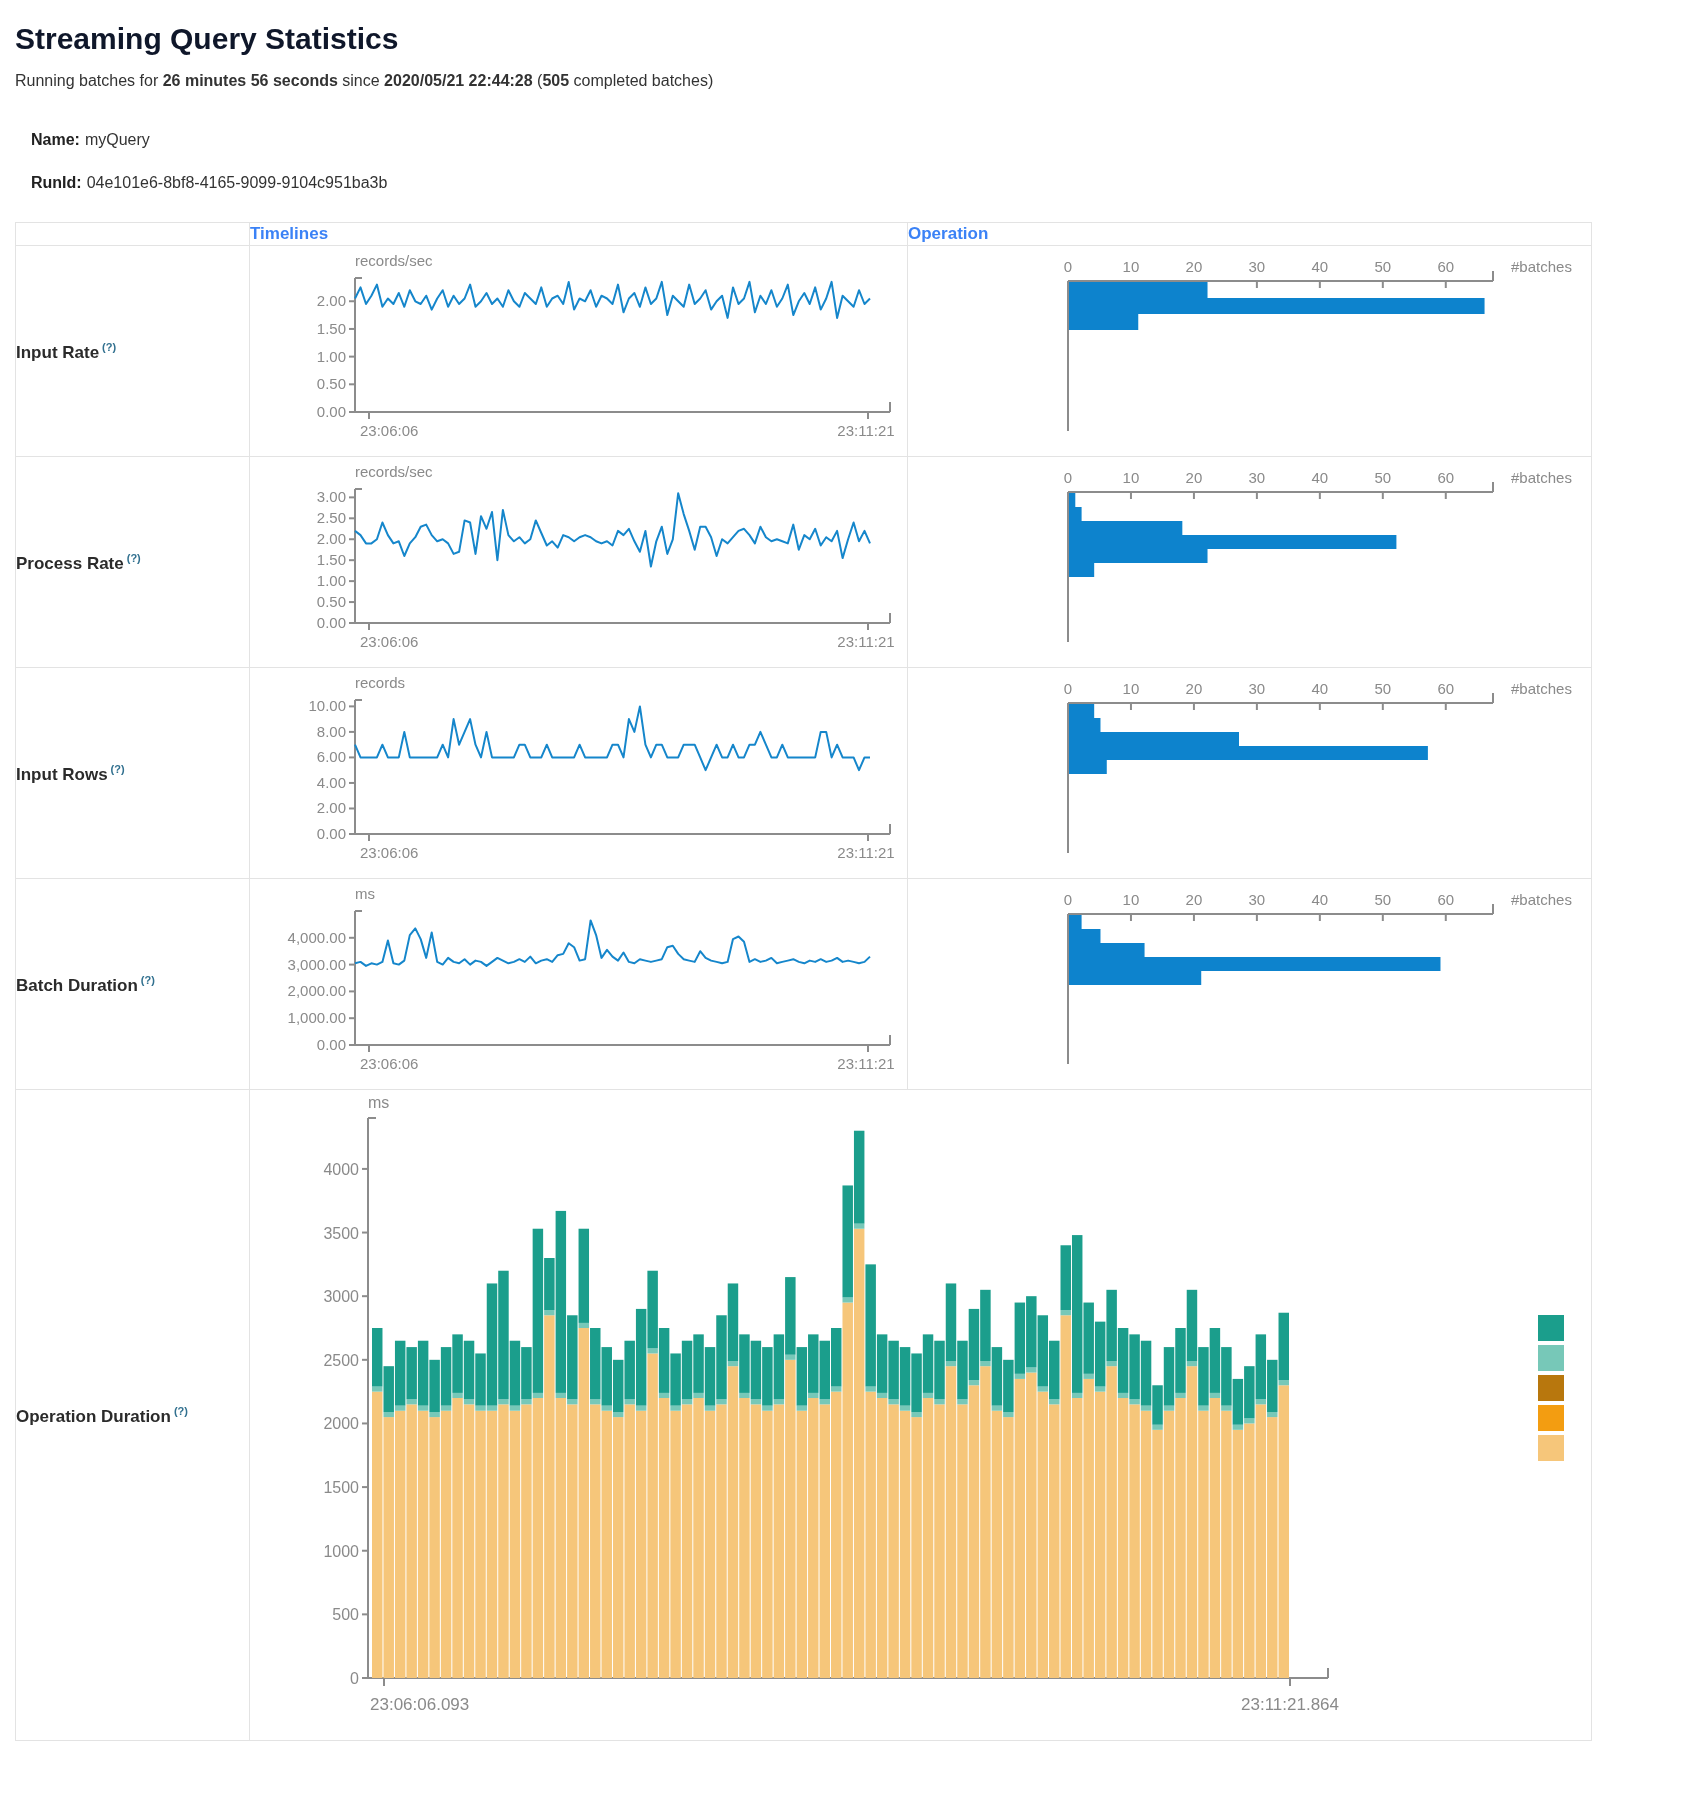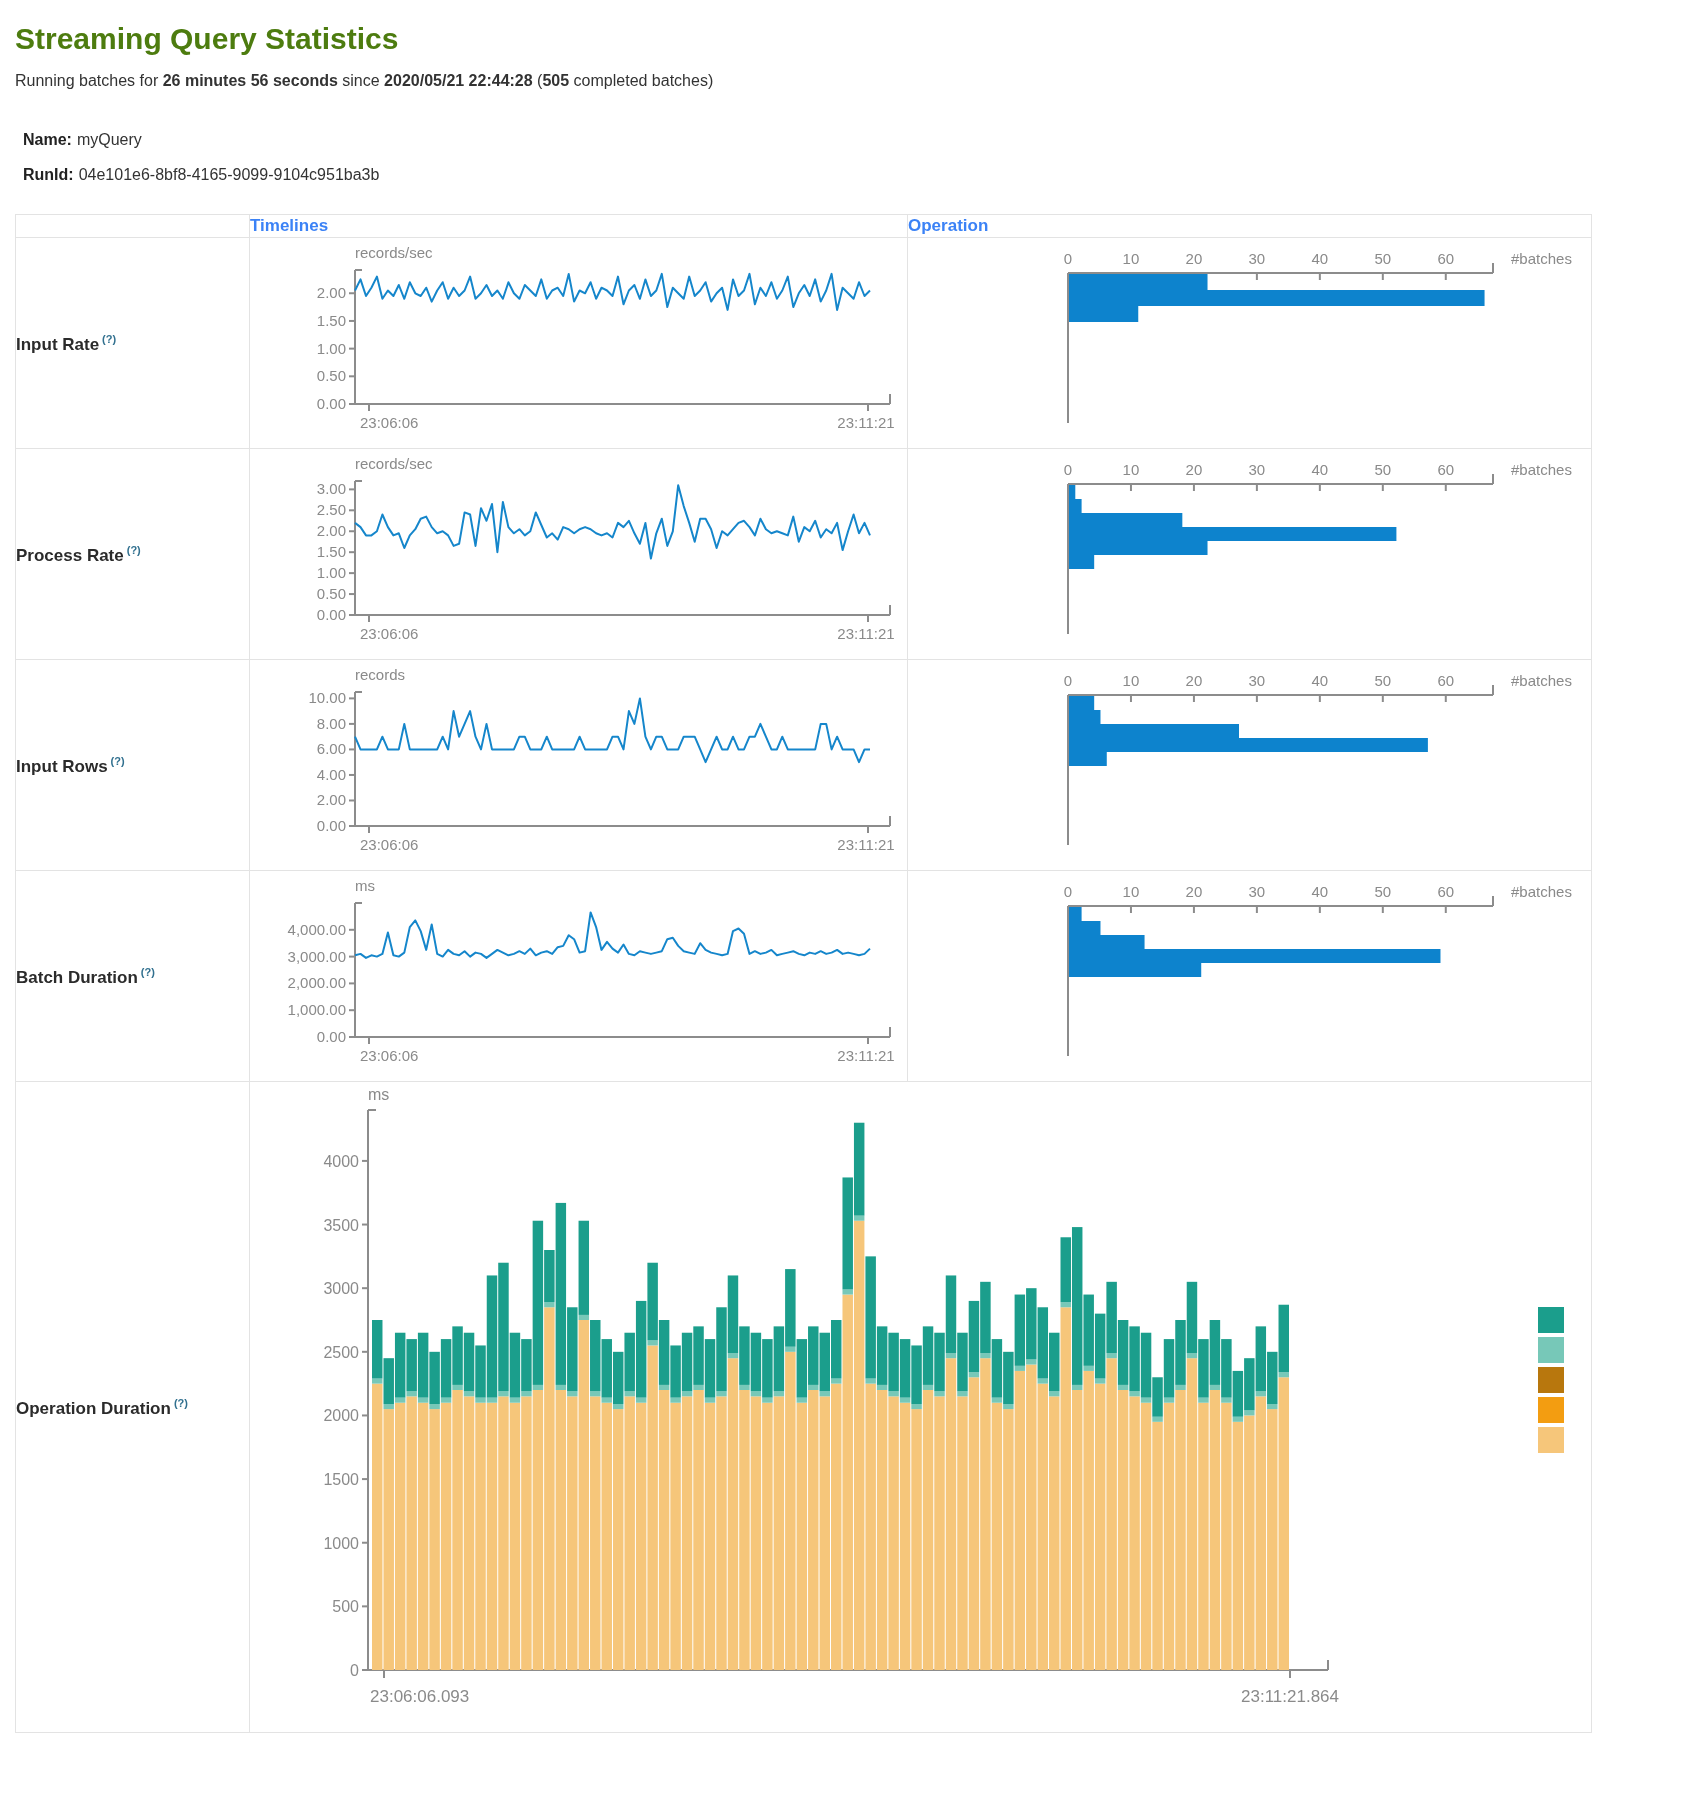--- a/index.html
+++ b/index.html
@@ -1,21 +1,21 @@
 <!DOCTYPE html>
 <html><head>
 <meta charset="utf-8">
 <style>
   html,body { margin:0; padding:0; background:#fff; }
   body { font-family:"Liberation Sans", sans-serif; color:#333; width:1693px; }
   .page { padding:14px 0 20px 15px; }
-  h1 { font-size:30px; font-weight:bold; color:#4d7c0f; margin:8px 0 16px 0; }
+  h1 { font-size:30px; font-weight:bold; color:#0f172a; margin:8px 0 16px 0; }
   .subtitle { font-size:16px; color:#333; margin:0 17px 36px 0; }
   .meta { font-size:16px; line-height:1.7; margin:0 0 26px 0; }
-  .meta div { margin:8px; }
+  .meta div { margin:16px; }
   .meta b { color:#222; }
   .meta span.val { margin-left:5px; }
   table.stats { border-collapse:collapse; table-layout:fixed; width:1575px; }
   table.stats td { border:1px solid #e3e3e3; padding:0; }
   td.hdr { font-weight:bold; font-size:17px; color:#3b82f6; padding:15px 12px; height:22px; vertical-align:middle; }
   td.label-cell { width:233px; vertical-align:middle; padding-left:13px; font-weight:bold; font-size:17px; color:#2b2b2b;margin-top:48px; }
   td.tl-cell { width:657px; vertical-align:top; }
   td.hist-cell { width:683px; vertical-align:top; }
   td.op-cell { vertical-align:top; }
   sup.help { color:#31708f; font-size:11px; font-weight:bold; margin-left:3px; cursor:pointer; }

